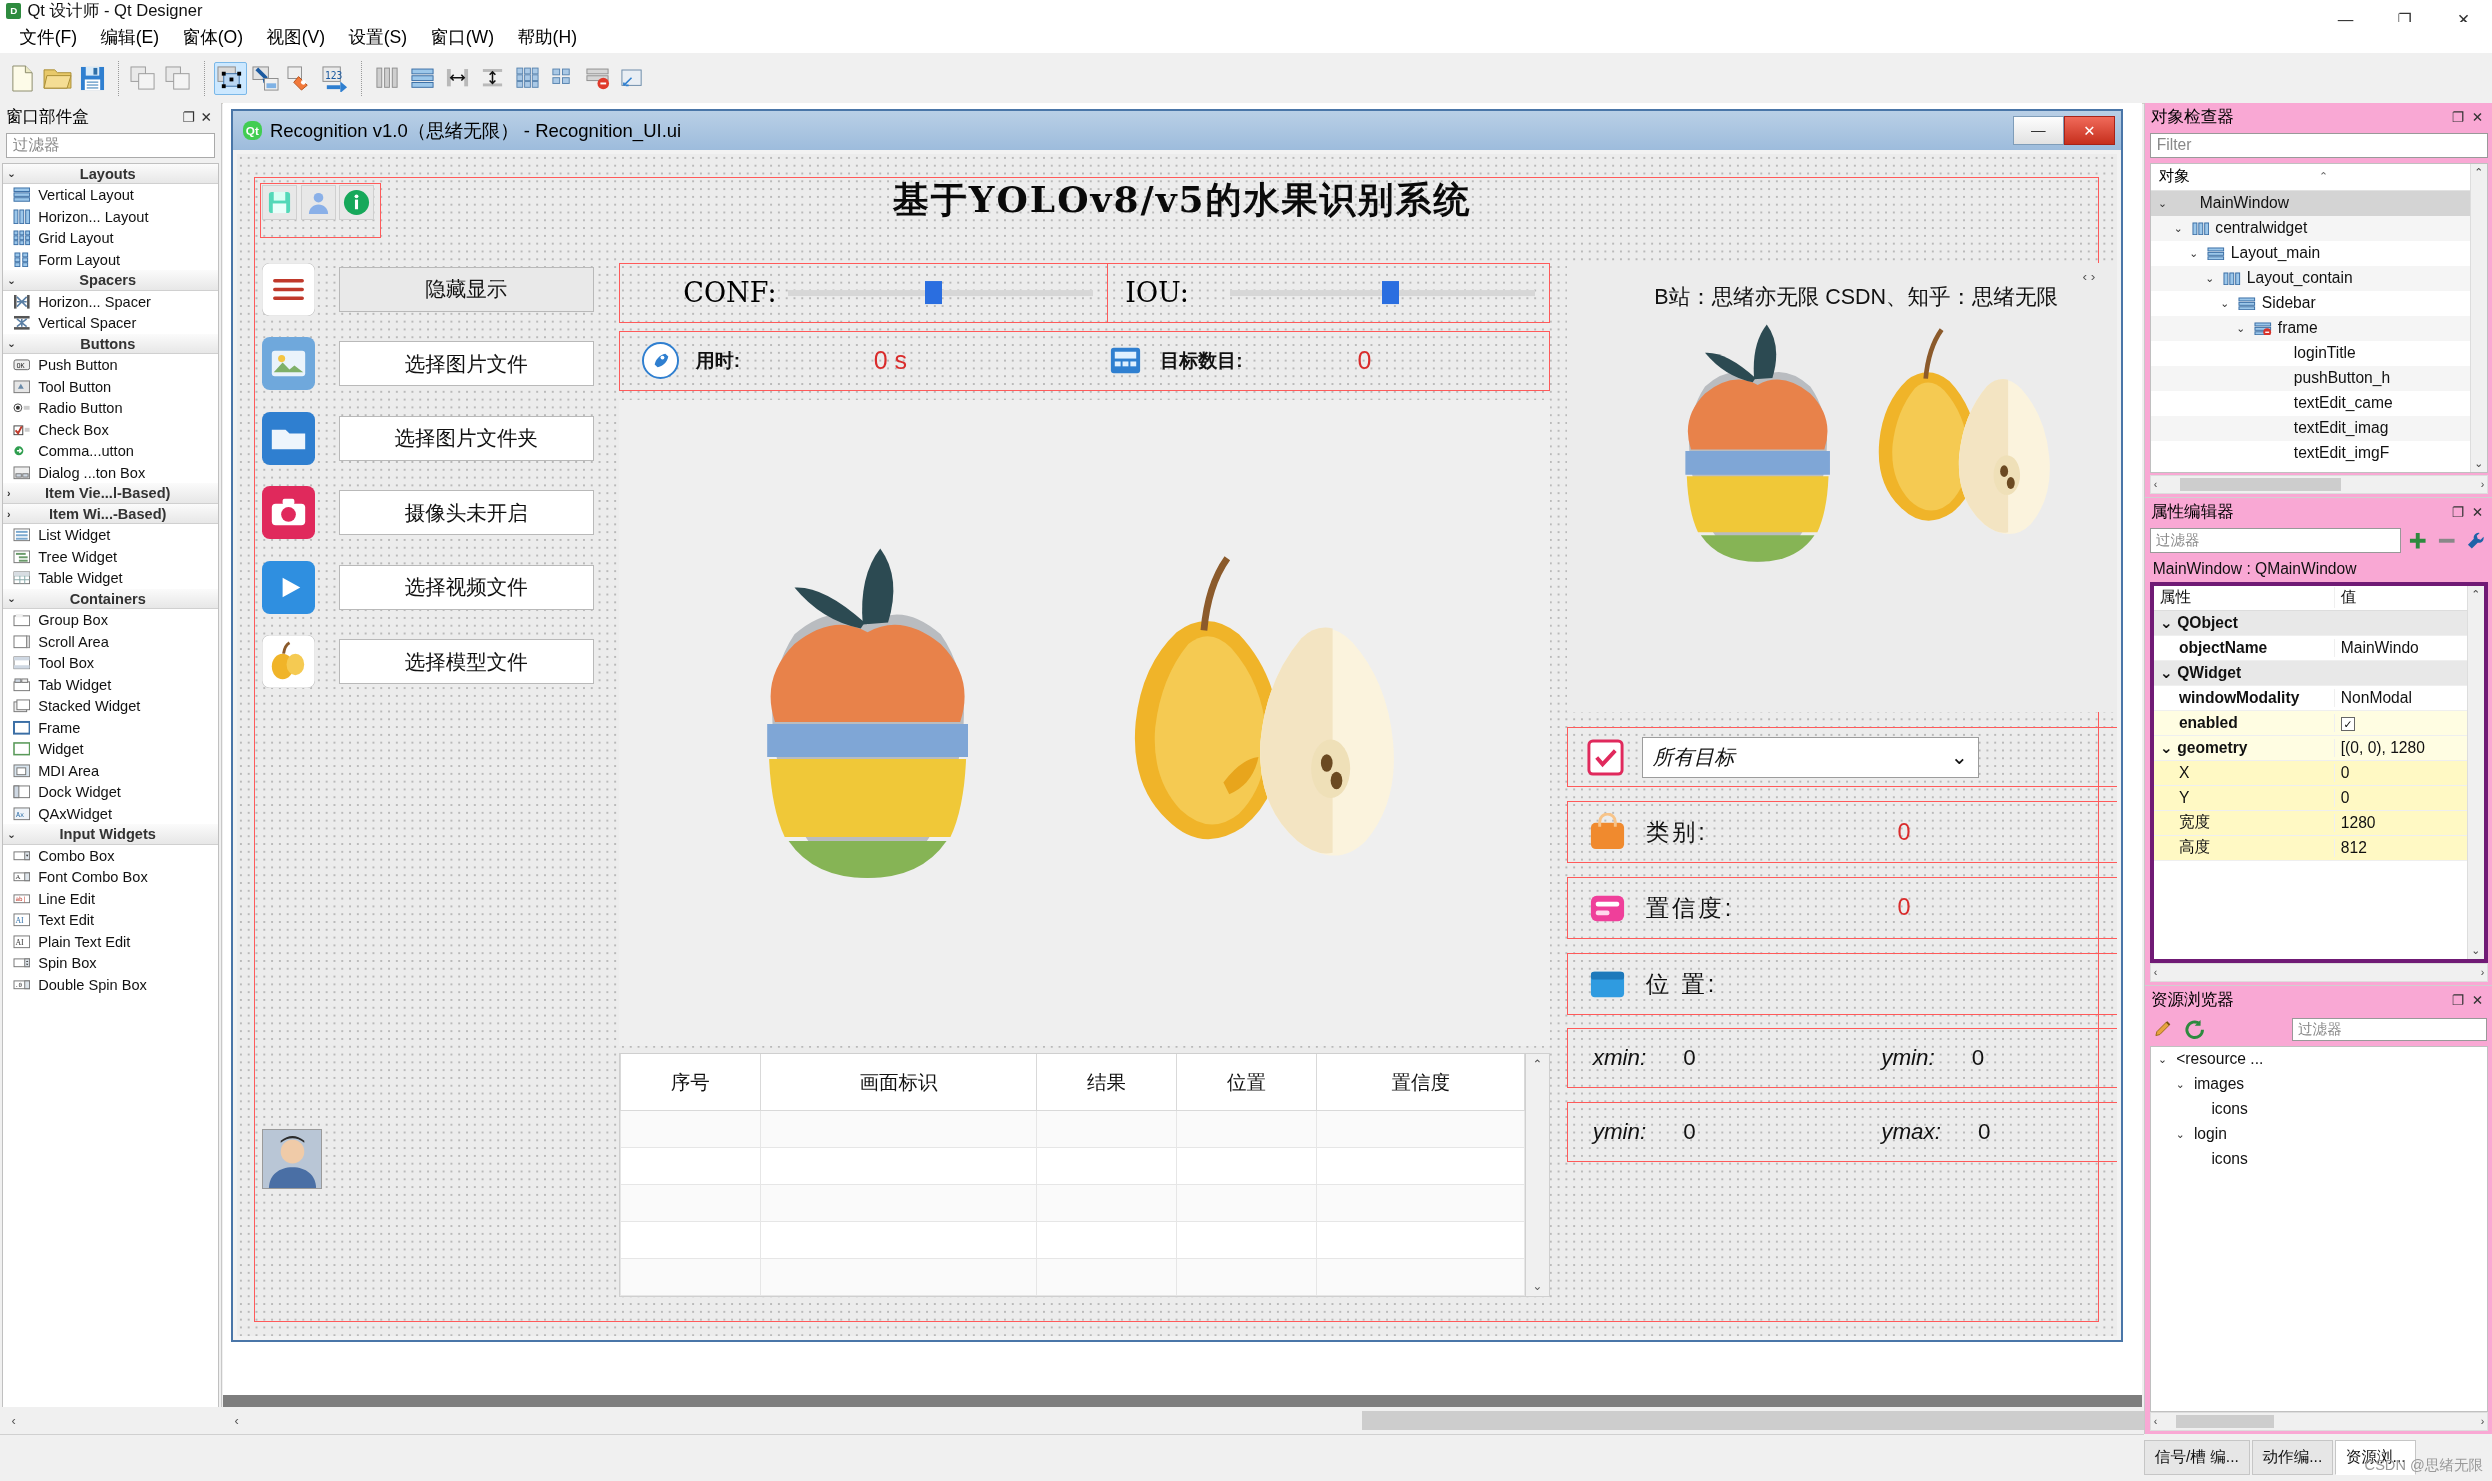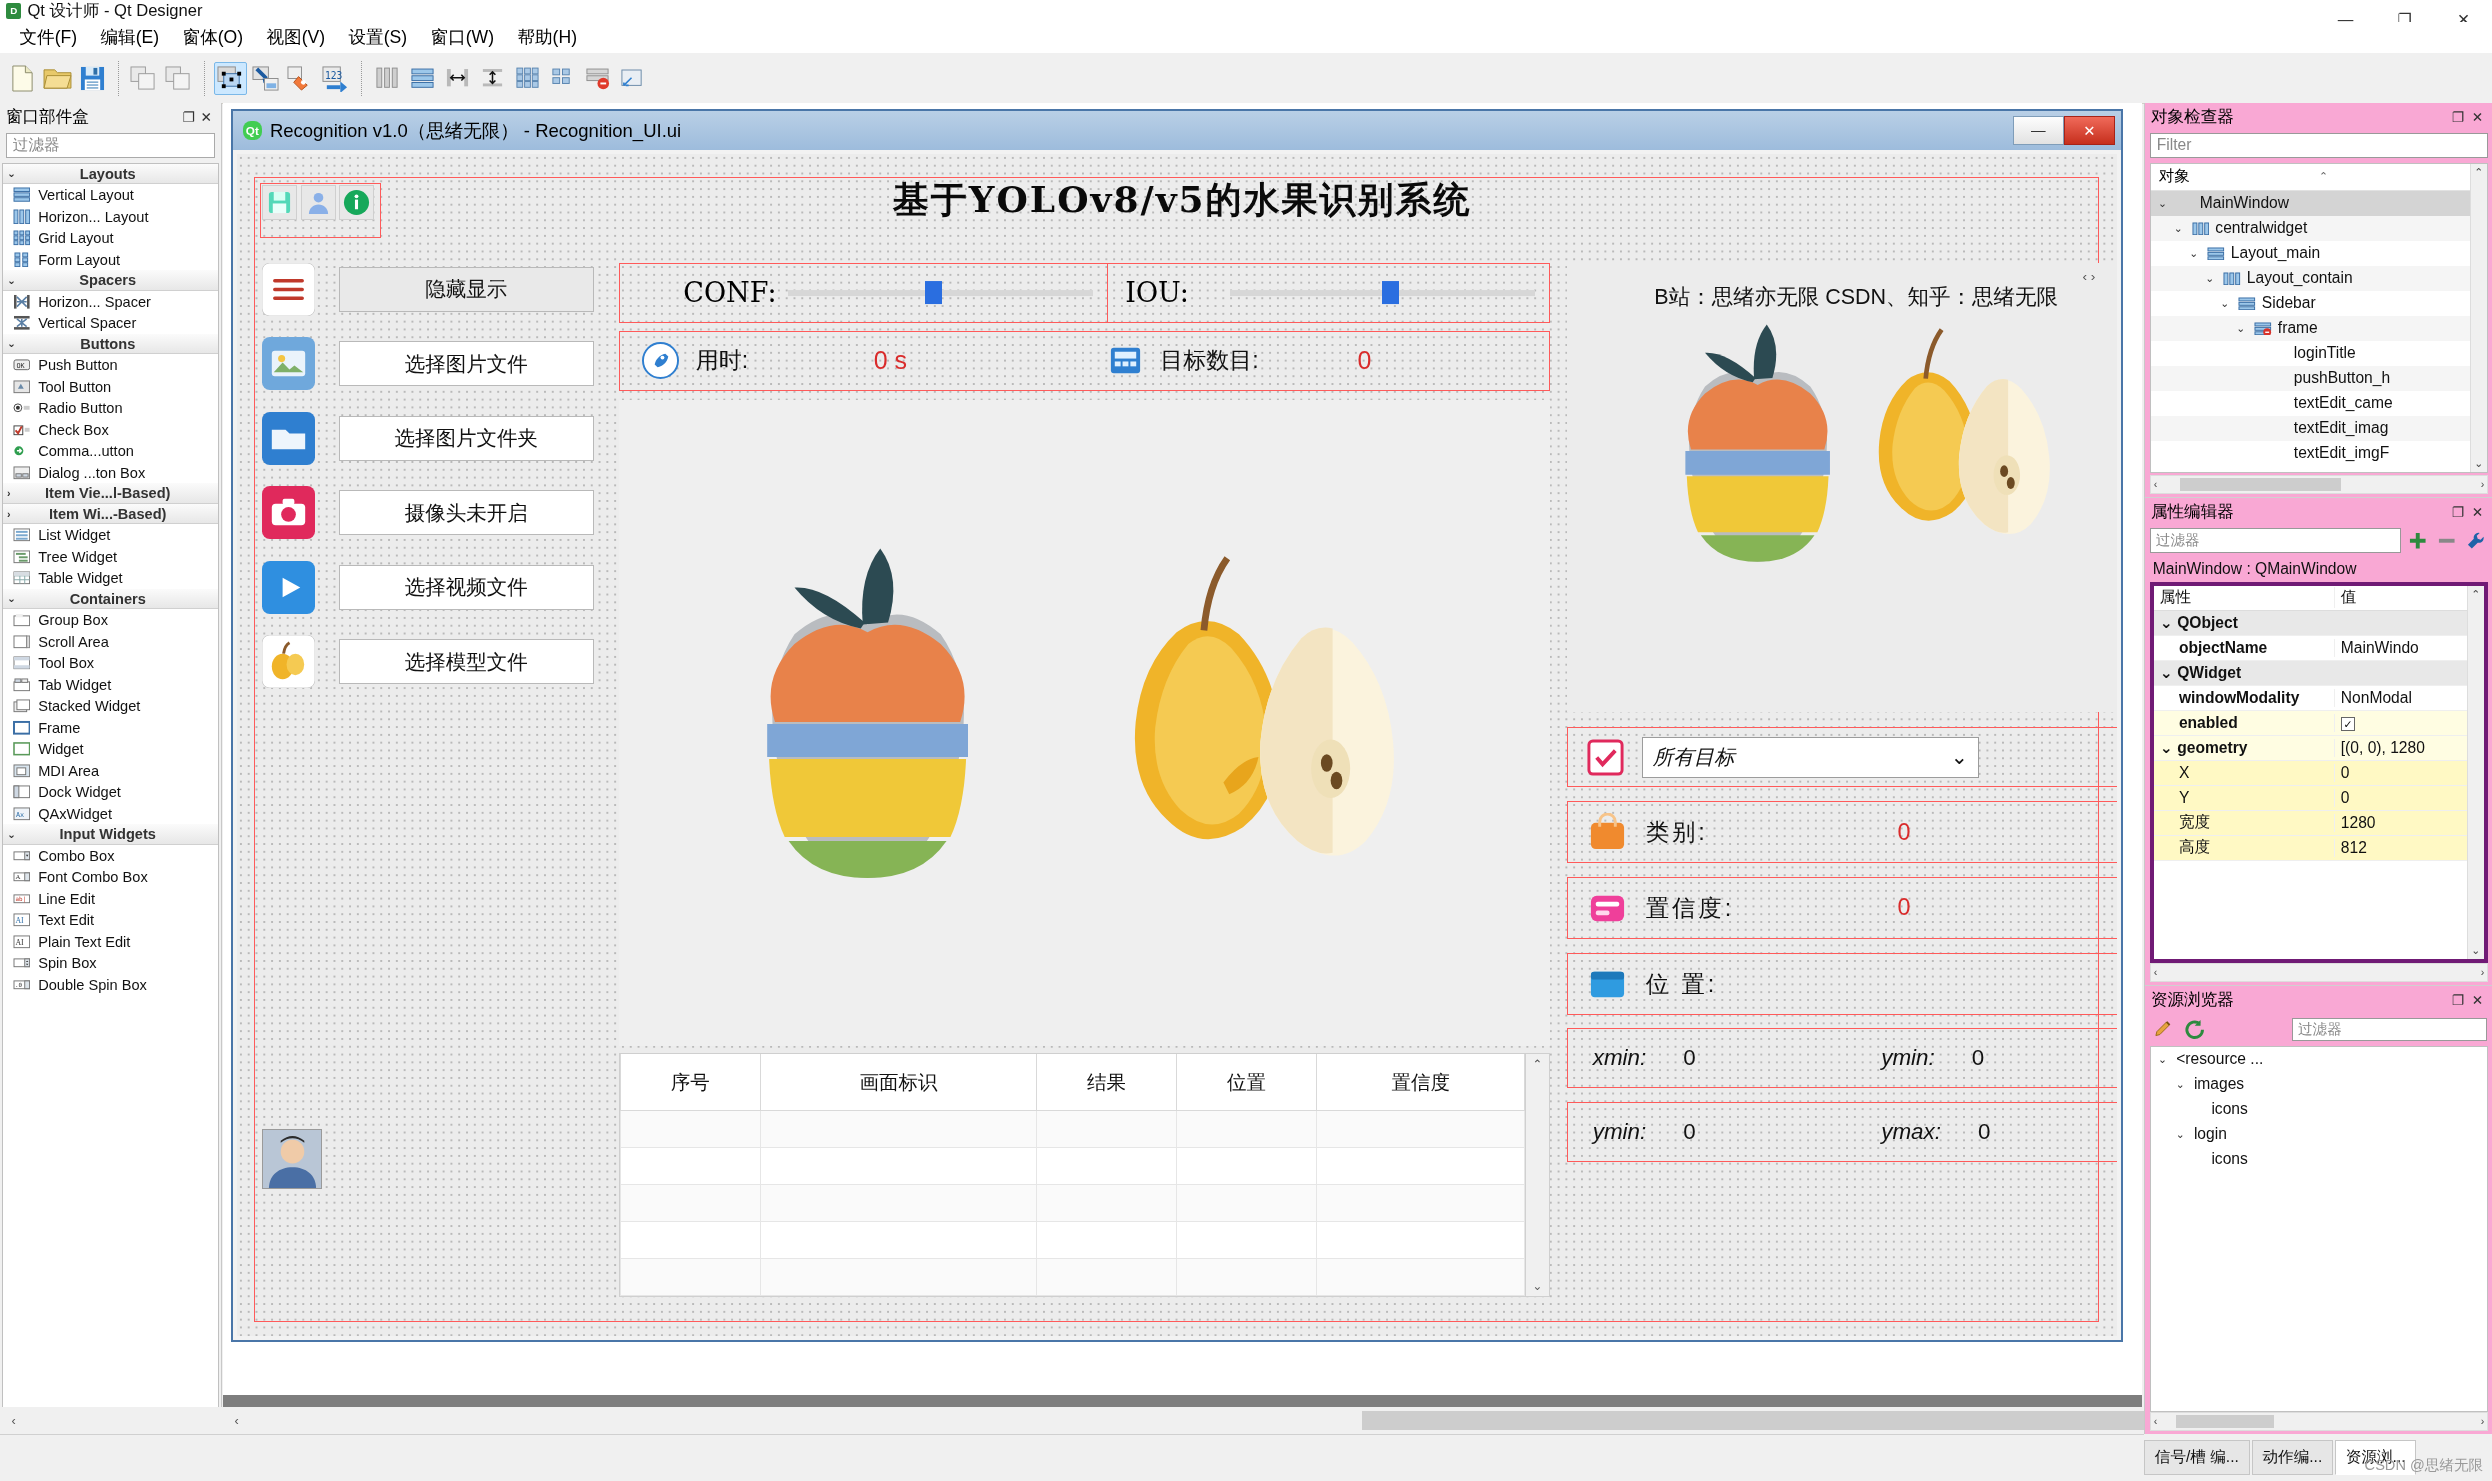--- a/index.html
+++ b/index.html
@@ -160,21 +160,21 @@
     transform:translateY(-50%); height:5.9px; background:#d7d7d7; }
   .slider .handle { position:absolute; left:45%; top:-8.8px; width:16.6px;
     height:23.4px; background:#2a6ee0; }
 
   .stat-row { position:absolute; left:0; top:68px; width:931px; height:60px;
     border:1px solid #ff5a5a; display:flex; }
   .stat-cell { flex:1; display:flex; align-items:center; gap:15.6px;
     padding-left:21.5px; }
   .stat-icon { width:39px; height:39px; border-radius:50%; flex:none;
     display:flex; align-items:center; justify-content:center; }
-  .stat-label { font-size:23px; color:#111; }
+  .stat-label { font-size:19px; color:#111;font-weight:bold; }
   .stat-value { margin-left:auto; margin-right:40%; font-size:25px;
     color:#d92b2b; }
 
   .preview { position:absolute; left:0; top:137px; width:931px; height:646px;
     background:#efefef; overflow:hidden; }
 
   .table-wrap { position:absolute; left:0; top:790px; width:931px; height:244px;
     background:#fff; border:1px solid #cfcfcf; display:flex; }
   .tbl { flex:1; border-collapse:collapse; }
   .tbl th { height:57px; font-size:19.5px; font-weight:normal; color:#111;

